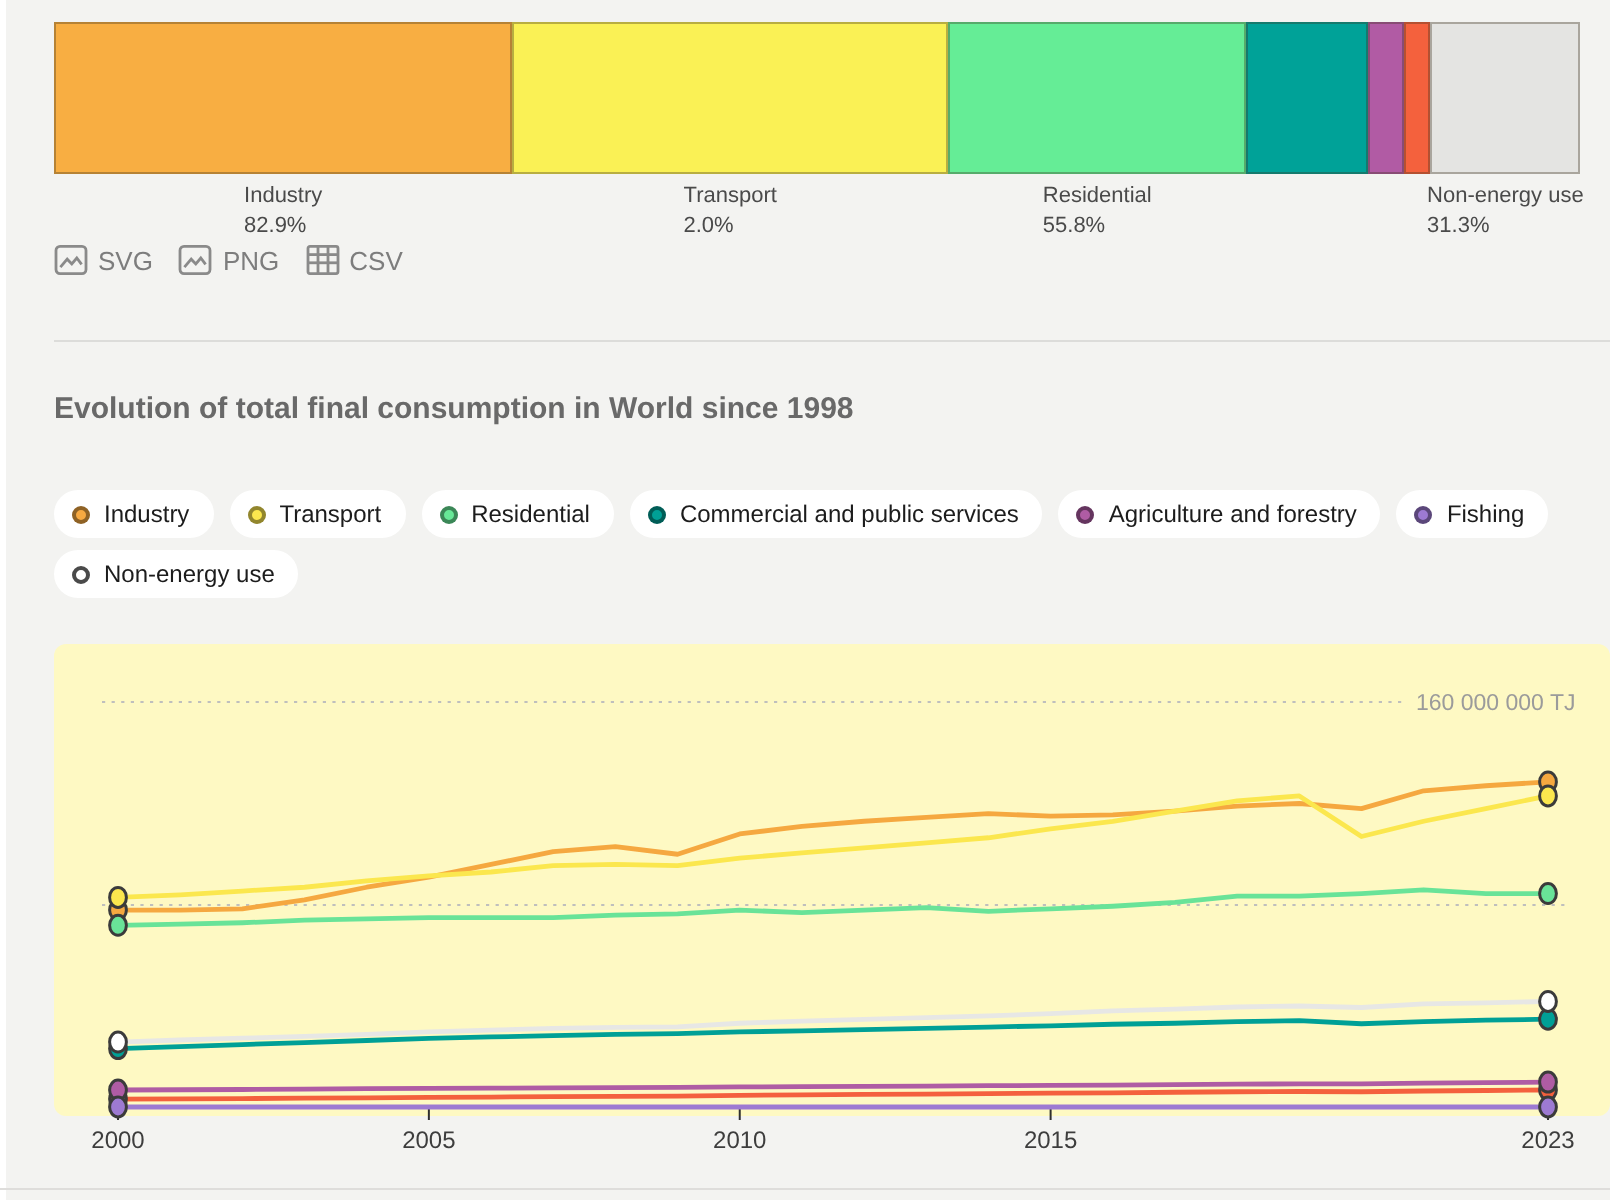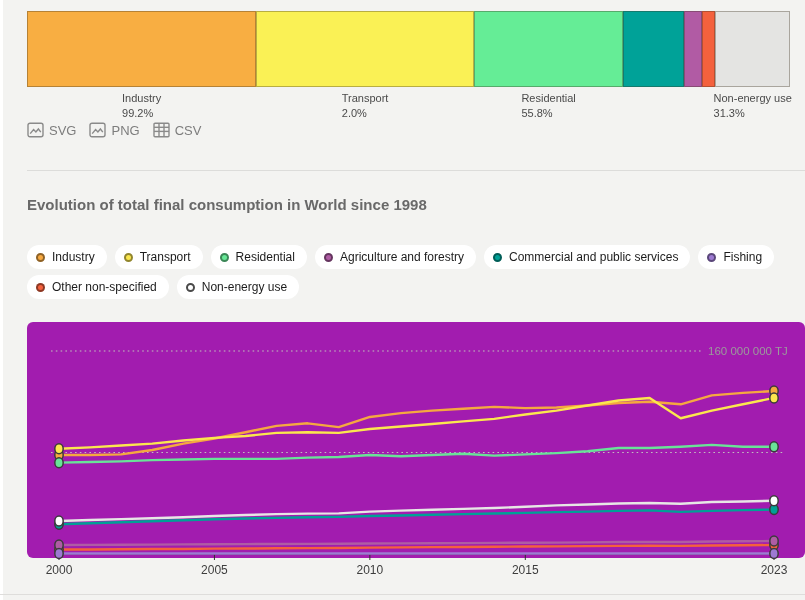--- a/index.html
+++ b/index.html
@@ -27,21 +27,21 @@
 
   
   .legend { position:absolute; left:27px; top:245px; width:772px; display:flex; flex-wrap:wrap;
             column-gap:8px; row-gap:6px; }
   .pill { display:inline-flex; align-items:center; gap:7px; height:24px; padding:0 12px 0 9px;
           background:#ffffff; border-radius:13px; font-size:12px; color:#1c1c1c; cursor:pointer; }
   .pill .dot { width:9px; height:9px; border-radius:50%; flex:0 0 auto; }
 
   
   .card { position:absolute; left:27px; top:322px; width:778px; height:236px;
-          background:#a21caf; border-radius:6px; }
+          background:#fef9c3; border-radius:6px; }
   .card svg { display:block; }
 
   .bottom-divider { position:absolute; left:0; right:0; top:594px; height:1px; background:#dedddb; }
 </style>
 </head>
 <body>
 
 <div class="page">
   <div class="left-strip"></div>
 
@@ -49,21 +49,21 @@
       <div class="seg" style="width: 30.0399%; background: rgb(248, 174, 66);"></div>
       <div class="seg" style="width: 28.5429%; background: rgb(250, 241, 85);"></div>
       <div class="seg" style="width: 19.5609%; background: rgb(101, 237, 150);"></div>
       <div class="seg" style="width: 7.98403%; background: rgb(0, 162, 152);"></div>
       <div class="seg" style="width: 2.29541%; background: rgb(177, 91, 164);"></div>
       <div class="seg" style="width: 0.0998003%; background: rgb(157, 122, 210);"></div>
       <div class="seg" style="width: 1.69661%; background: rgb(244, 97, 61);"></div>
       <div class="seg" style="width: 9.78044%; background: rgb(228, 228, 226);"></div>
     </div>
   <div class="bar-labels">
-      <div class="bar-label" style="left: 15.02%;"><span>Industry</span><span class="pct">99.2%</span></div>
+      <div class="bar-label" style="left: 15.02%;"><span>Industry</span><span class="pct">82.9%</span></div>
       <div class="bar-label" style="left: 44.3114%;"><span>Transport</span><span class="pct">2.0%</span></div>
       <div class="bar-label" style="left: 68.3633%;"><span>Residential</span><span class="pct">55.8%</span></div>
       <div class="bar-label" style="left: 95.1098%;"><span>Non-energy use</span><span class="pct">31.3%</span></div>
     </div>
 
   <div class="export-row">
       <button class="export-btn">
         <span style="display: inline-flex;">
           <svg width="17" height="16" viewBox="0 0 17 16" fill="none" stroke="#8a8a8a" stroke-width="1.4">
             <rect x="1" y="1.2" width="15" height="13.6" rx="2"></rect>
@@ -106,34 +106,30 @@
       </div>
       <div class="pill">
         <div class="dot" style="background: rgb(251, 231, 78); border: 2px solid rgba(0, 0, 0, 0.42);"></div>
         <span>Transport</span>
       </div>
       <div class="pill">
         <div class="dot" style="background: rgb(103, 232, 151); border: 2px solid rgba(0, 0, 0, 0.42);"></div>
         <span>Residential</span>
       </div>
       <div class="pill">
+        <div class="dot" style="background: rgb(0, 160, 150); border: 2px solid rgba(0, 0, 0, 0.42);"></div>
+        <span>Commercial and public services</span>
+      </div>
+      <div class="pill">
         <div class="dot" style="background: rgb(175, 92, 164); border: 2px solid rgba(0, 0, 0, 0.42);"></div>
         <span>Agriculture and forestry</span>
       </div>
       <div class="pill">
-        <div class="dot" style="background: rgb(0, 160, 150); border: 2px solid rgba(0, 0, 0, 0.42);"></div>
-        <span>Commercial and public services</span>
-      </div>
-      <div class="pill">
         <div class="dot" style="background: rgb(157, 122, 210); border: 2px solid rgba(0, 0, 0, 0.42);"></div>
         <span>Fishing</span>
-      </div>
-      <div class="pill">
-        <div class="dot" style="background: rgb(244, 97, 61); border: 2px solid rgba(0, 0, 0, 0.42);"></div>
-        <span>Other non-specified</span>
       </div>
       <div class="pill">
         <div class="dot" style="background: rgb(255, 255, 255); border: 2px solid rgb(74, 74, 74);"></div>
         <span>Non-energy use</span>
       </div>
     </div>
 
   <div class="card">
     <svg id="chart-svg" width="778" height="270" viewBox="0 0 778 270">
         <line x1="24" y1="29" x2="676" y2="29" stroke="#bfbfbd" stroke-width="1.1" stroke-dasharray="1.6 3.2"></line>

